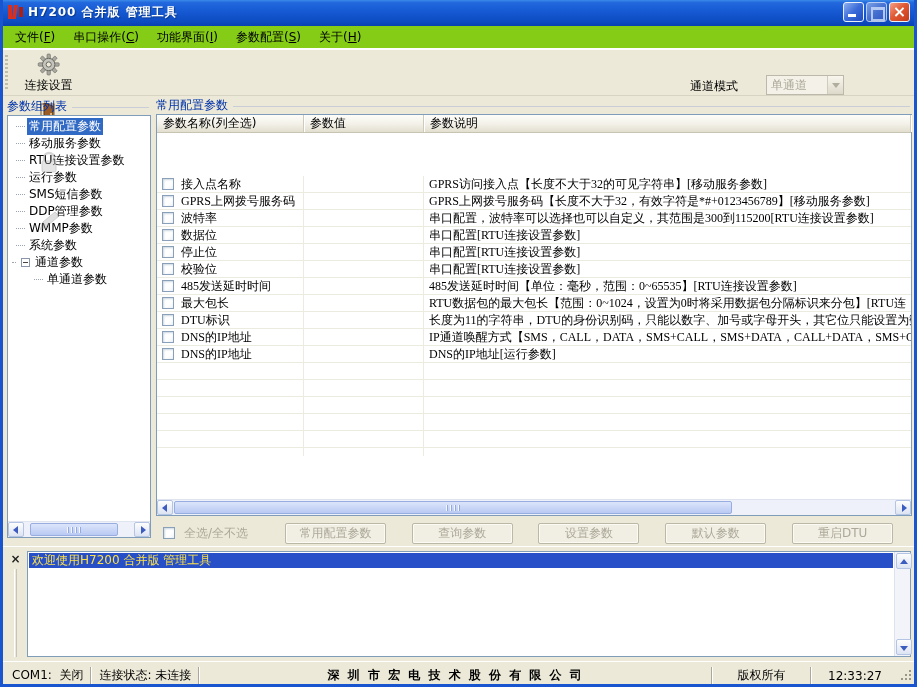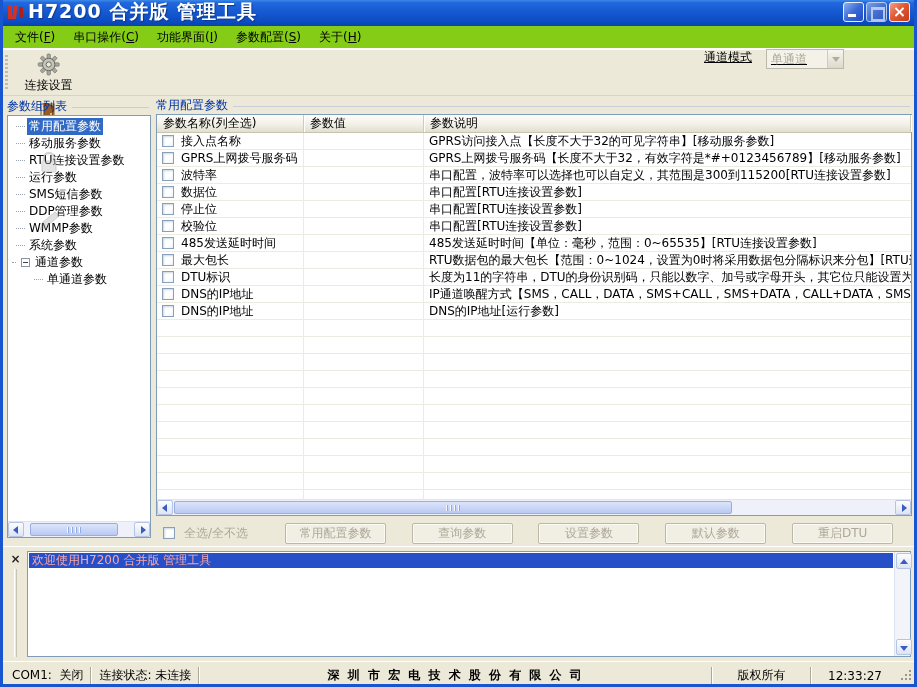--- a/index.html
+++ b/index.html
@@ -3,21 +3,21 @@
 <meta charset="utf-8">
 <style>
   * { box-sizing: border-box; margin: 0; padding: 0; }
   body { margin:0; background:#444; font-family:"DejaVu Sans",sans-serif; font-size:12px; color:#000; }
   .window { width:917px; height:687px; background:#1a55d0; padding:0 3px 3px 3px; display:flex; flex-direction:column; overflow:hidden; }
 
   
   .titlebar { height:26px; flex:0 0 26px; display:flex; align-items:center; padding:0 4px 2px 4px;
     background:linear-gradient(180deg,#3a8ae8 0%,#2268dd 10%,#1659d2 45%,#0c4ac0 85%,#0a42ae 100%); }
   .title-icon { width:17px; height:16px; margin-right:4px; }
-  .title-text { color:#fff; font-weight:bold; font-size:19px; text-shadow:1px 1px 1px #0a3a8a; letter-spacing:1px; }
+  .title-text { color:#fff; font-weight:bold; font-size:12px; text-shadow:1px 1px 1px #0a3a8a; letter-spacing:1px; }
   .win-btns { margin-left:auto; display:flex; }
   .wbtn { width:21px; height:20px; border-radius:3px; border:1px solid #e8f0fc; margin-left:2px; position:relative; }
   .wbtn.min { background:linear-gradient(135deg,#8fb0ee 0%,#3a6ad8 50%,#1f4cc0 100%); }
   .wbtn.min::after { content:""; position:absolute; left:4px; bottom:4px; width:8px; height:3px; background:#fff; }
   .wbtn.max { background:linear-gradient(135deg,#9ab4e8 0%,#5578d0 50%,#3a5cc0 100%); opacity:.75; }
   .wbtn.max::after { content:""; position:absolute; left:4px; top:4px; width:10px; height:9px; border:2px solid #e8eefc; border-top-width:3px; }
   .wbtn.close { background:linear-gradient(135deg,#f4a088 0%,#e05a34 45%,#c83a18 100%); }
   .wbtn.close::after { content:"×"; position:absolute; left:0; right:0; top:-1px; text-align:center; color:#fff; font-size:16px; font-weight:bold; }
 
   .client { flex:1; background:#ece9d8; display:flex; flex-direction:column; min-height:0; }
@@ -29,21 +29,21 @@
 
   
   .toolbar { height:47px; flex:0 0 47px; display:flex; align-items:stretch; background:#ece9d8; border-bottom:1px solid #d8d4c4; box-shadow:inset 0 1px 0 #fff; }
   .tool-grip { width:3px; margin:6px 3px 6px 2px; background:repeating-linear-gradient(180deg,#c0bcac 0 2px,transparent 2px 4px); }
   .tbtn { width:75px; display:flex; flex-direction:column; align-items:center; justify-content:flex-end; padding:3px 0 4px 0; }
   .tbtn .ticon { height:24px; display:flex; align-items:flex-end; }
   .tbtn .tlbl { margin-top:1px; white-space:nowrap; }
   .tbtn.disabled .tlbl { color:#aca899; }
   .tbtn.disabled .ticon { opacity:.4; filter:grayscale(1); }
   .tool-sep { width:1px; background:#c4c0b0; border-right:1px solid #fbfaf4; margin:5px 3px; }
-  .channel-zone { margin-left:auto; display:flex; align-items:flex-start; gap:14px; padding-right:70px;text-decoration:underline; }
+  .channel-zone { margin-left:auto; display:flex; align-items:flex-end; gap:28px; padding-right:70px; }
   .channel-label { white-space:nowrap; }
   .combo { width:78px; height:20px; border:1px solid #bcb8aa; background:#f4f2e8; display:flex; align-items:center; color:#aca899; }
   .combo-text { flex:1; padding-left:4px; white-space:nowrap; }
   .combo-btn { width:16px; height:18px; border-left:1px solid #cfcbbd; background:linear-gradient(180deg,#f8f6ee,#ddd9ca); display:flex; align-items:center; justify-content:center; }
   .combo-btn::after { content:""; border:4px solid transparent; border-top:5px solid #b0ac9e; margin-top:4px; }
 
   
   .main { flex:1; display:flex; min-height:0; padding:1px 2px 0 3px; }
   .panel-hd { height:17px; flex:0 0 17px; display:flex; align-items:center; color:#0033aa; white-space:nowrap; }
   .panel-hd .hline { flex:1; height:1px; background:#c9cdd8; margin:2px 2px 0 5px; }
@@ -66,48 +66,48 @@
   .arr-r::after { content:""; position:absolute; left:6px; top:3px; border:4px solid transparent; border-left:5px solid #3c5cc0; border-right:none; }
   .arr-u::after { content:""; position:absolute; left:3px; top:5px; border:4px solid transparent; border-bottom:5px solid #3c5cc0; border-top:none; }
   .arr-d::after { content:""; position:absolute; left:3px; top:6px; border:4px solid transparent; border-top:5px solid #3c5cc0; border-bottom:none; }
   .hthumb { height:13px; margin:0 1px; border:1px solid #98aee0; border-radius:2px; background:linear-gradient(180deg,#dce5fb,#b9c9f2); position:relative; }
   .hthumb::after { content:""; position:absolute; left:50%; top:3px; width:14px; height:6px; margin-left:-7px;
     background:repeating-linear-gradient(90deg,#f4f7ff 0 1px,#93aade 1px 2px,transparent 2px 4px); }
   .tree-thumb { width:62%; margin-left:6px; }
   .table-thumb { width:74%; }
 
   .mainpanel { flex:1; display:flex; flex-direction:column; min-width:0; padding-left:4px; }
-  .tablewrap { flex:1; border:1px solid #7f9db9; background:#fff; display:flex; flex-direction:column; min-height:0; }
+  .tablewrap { flex:1; border:1px solid #7f9db9; background:#fff; display:flex; flex-direction:column; min-height:0;gap:43px; }
   .thead { height:18px; flex:0 0 18px; display:flex; background:linear-gradient(180deg,#fdfdfa 0%,#f2f0e7 55%,#e2dfcf 100%); border-bottom:1px solid #c8c4b2; }
   .hcell { display:flex; align-items:center; padding-left:6px; border-right:1px solid #cfcbbb; box-shadow:1px 0 0 #fff; white-space:nowrap; overflow:hidden; }
   .col1 { width:147px; flex:0 0 147px; }
   .col2 { width:120px; flex:0 0 120px; }
   .col3 { flex:1; min-width:0; }
-  .tbody { flex:1; overflow:hidden; }
+  .tbody { flex:1; overflow:hidden;font-family:Liberation Serif, serif; }
   .trow { height:17px; display:flex; border-bottom:1px solid #ebebdf; }
   .tcell { display:flex; align-items:center; white-space:nowrap; overflow:hidden; }
   .tcell.col1 { padding-left:3px; border-right:1px solid #ebebdf; }
   .tcell.col2 { border-right:1px solid #ebebdf; }
   .tcell.col3 { padding-left:5px; }
   .cbx { width:12px; height:12px; flex:0 0 12px; border:1px solid #89a0b8; background:linear-gradient(135deg,#fff 60%,#eef2f6); box-shadow:inset 1px 1px 2px rgba(110,140,170,.35); margin:0 7px 0 2px; }
 
   .footer { height:30px; flex:0 0 30px; display:flex; align-items:center; padding-top:4px; }
   .selall { width:116px; flex:0 0 116px; display:flex; align-items:center; gap:2px; padding-left:5px; color:#aca899; white-space:nowrap; }
   .fbtns { flex:1; display:flex; justify-content:space-around; align-items:center; padding-right:6px; }
   .fbtn { width:101px; height:21px; background:#f1efe3; border:1px solid #bcb8a8; border-radius:2px; color:#aca899; display:flex; align-items:center; justify-content:center; white-space:nowrap; box-shadow:inset 0 0 0 1px #fbfaf3; }
 
   
   .logarea { height:115px; flex:0 0 115px; display:flex; background:#ece9d8; border-top:1px solid #fff; padding:4px 3px 4px 1px; }
   .logside { width:23px; flex:0 0 23px; display:flex; flex-direction:column; align-items:center; padding-top:1px; }
   .xbtn { width:15px; height:14px; display:flex; align-items:center; justify-content:center; font-weight:bold; font-size:12px; line-height:1; color:#222; }
   .logside .vbar { flex:1; width:3px; margin-top:3px; border-left:1px solid #fff; border-right:1px solid #c8c4b4; }
   .loglist { flex:1; border:1px solid #7f9db9; background:#fff; display:flex; min-width:0; }
   .loglines { flex:1; min-width:0; padding:1px; }
   .logline { height:15px; display:flex; align-items:center; padding:0 3px; white-space:nowrap; overflow:hidden; }
-  .logline.selected { background:#2750c8; color:#fca5a5; }
+  .logline.selected { background:#2750c8; color:#fde047; }
   .vscroll { width:16px; flex:0 0 16px; background:#f2f4fa; border-left:1px solid #dde2ee; display:flex; flex-direction:column; justify-content:space-between; padding:1px; }
   .vscroll .sbtn { height:15px; }
 
   
   .statusbar { height:23px; flex:0 0 23px; display:flex; align-items:center; background:#ece9d8; border-top:1px solid #fff; padding:8px 2px 3px 2px; }
   .sect { height:17px; display:flex; align-items:center; padding:0 7px; white-space:pre; }
   .sdiv { width:2px; height:17px; border-left:1px solid #aca899; border-right:1px solid #fff; }
   .sect.company { flex:1; justify-content:center; font-weight:bold; letter-spacing:2px; overflow:hidden; }
   .sect.copyright { width:97px; justify-content:center; }
   .sect.clock { width:86px; justify-content:center; }

